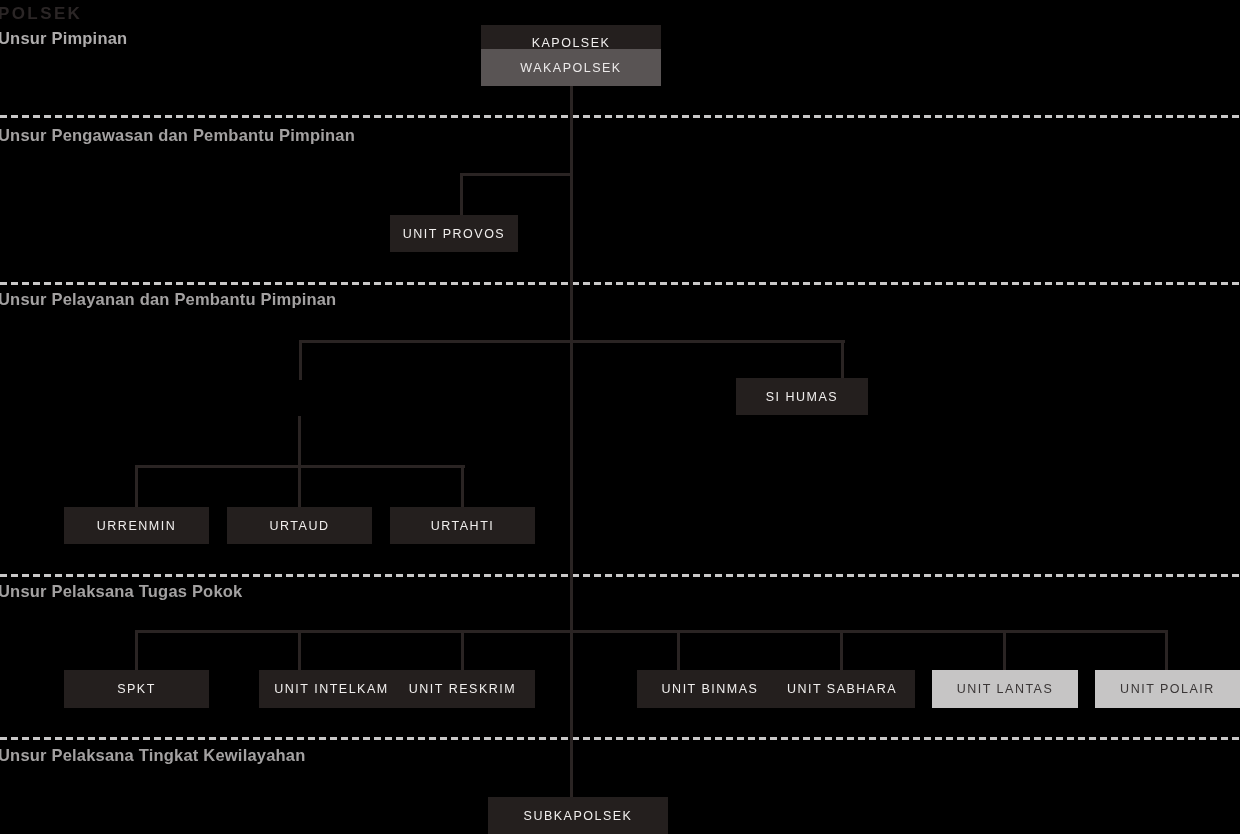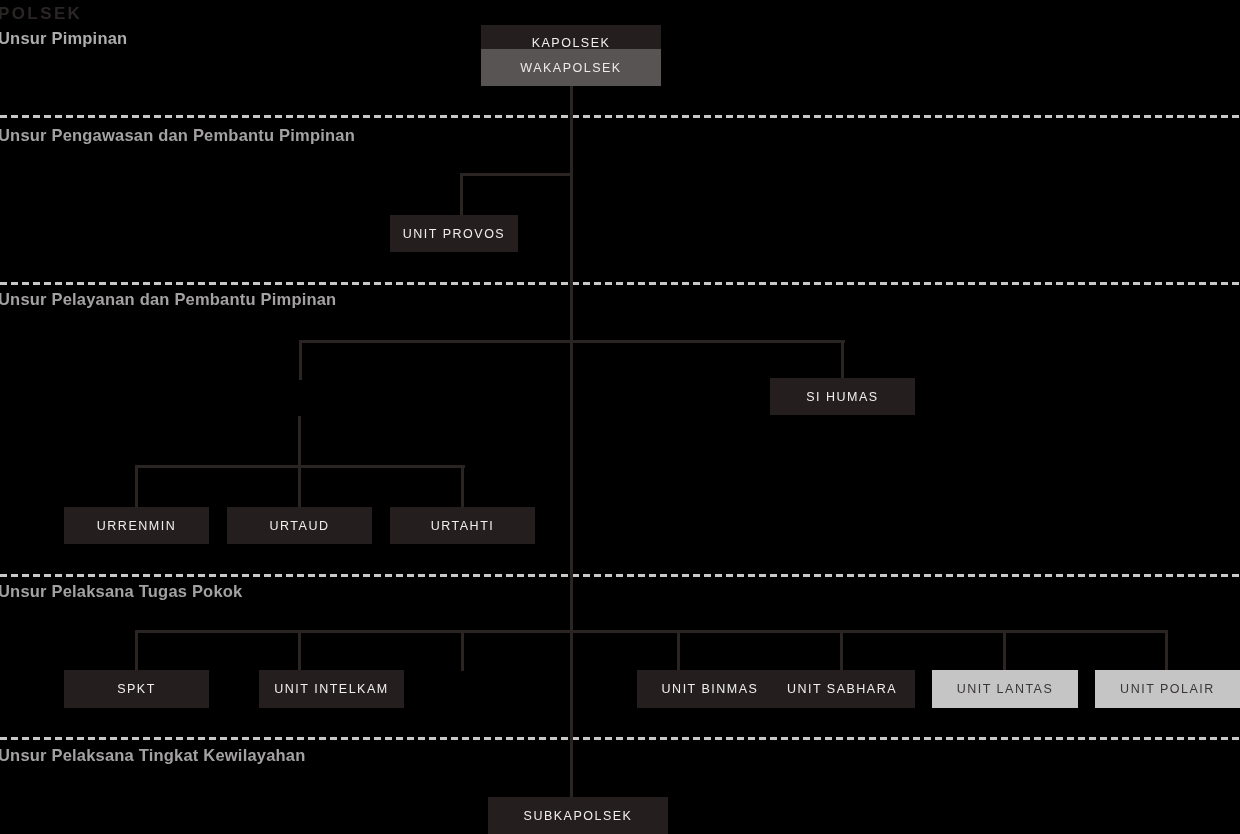--- a/index.html
+++ b/index.html
@@ -86,21 +86,21 @@
     white-space: nowrap;
   }
   .node.dark  { background: #241f1e; color: #f1efee; }
   .node.gray  { background: #595454; color: #eceaea; }
   .node.light { background: #c6c5c5; color: #3a3636; }
 
   #nd-kapolsek      { left: 481px;  top: 13px;  width: 180px; height: 36px; margin-top: 12px; }
   #nd-wakapolsek    { left: 481px;  top: 49px;  width: 180px; height: 37px; }
   #nd-unit-provos   { left: 390px;  top: 215px; width: 128px; height: 37px; }
   #nd-sium          { left: 227px;  top: 379px; width: 145px; height: 37px; }
-  #nd-si-humas      { left: 770px;  top: 378px; width: 145px; height: 37px; }
+  #nd-si-humas      { left: 736px;  top: 378px; width: 132px; height: 37px; }
   #nd-urrenmin      { left: 64px;   top: 507px; width: 145px; height: 37px; }
   #nd-urtaud        { left: 227px;  top: 507px; width: 145px; height: 37px; }
   #nd-urtahti       { left: 390px;  top: 507px; width: 145px; height: 37px; }
   #nd-spkt          { left: 64px;   top: 670px; width: 145px; height: 38px; }
   #nd-unit-intelkam { left: 227px;  top: 670px; width: 145px; height: 38px; margin-left: 32px; }
   #nd-unit-reskrim  { left: 390px;  top: 670px; width: 145px; height: 38px; }
   #nd-unit-binmas   { left: 606px;  top: 670px; width: 146px; height: 38px; margin-left: 31px; }
   #nd-unit-sabhara  { left: 769px;  top: 670px; width: 146px; height: 38px; }
   #nd-unit-lantas   { left: 932px;  top: 670px; width: 146px; height: 38px; }
   #nd-unit-polair   { left: 1095px; top: 670px; width: 145px; height: 38px; }
@@ -145,19 +145,20 @@
 
   <div class="node dark" id="nd-kapolsek">KAPOLSEK</div>
   <div class="node gray" id="nd-wakapolsek">WAKAPOLSEK</div>
   <div class="node dark" id="nd-unit-provos">UNIT PROVOS</div>
   <div class="node dark" id="nd-si-humas">SI HUMAS</div>
   <div class="node dark" id="nd-urrenmin">URRENMIN</div>
   <div class="node dark" id="nd-urtaud">URTAUD</div>
   <div class="node dark" id="nd-urtahti">URTAHTI</div>
   <div class="node dark" id="nd-spkt">SPKT</div>
   <div class="node dark" id="nd-unit-intelkam">UNIT INTELKAM</div>
+  <div class="node dark" id="nd-unit-reskrim">UNIT RESKRIM</div>
   <div class="node dark" id="nd-unit-binmas">UNIT BINMAS</div>
   <div class="node dark" id="nd-unit-sabhara">UNIT SABHARA</div>
   <div class="node light" id="nd-unit-lantas">UNIT LANTAS</div>
   <div class="node light" id="nd-unit-polair">UNIT POLAIR</div>
   <div class="node dark" id="nd-subkapolsek">SUBKAPOLSEK</div>
 
 </div>
 
 </body></html>

